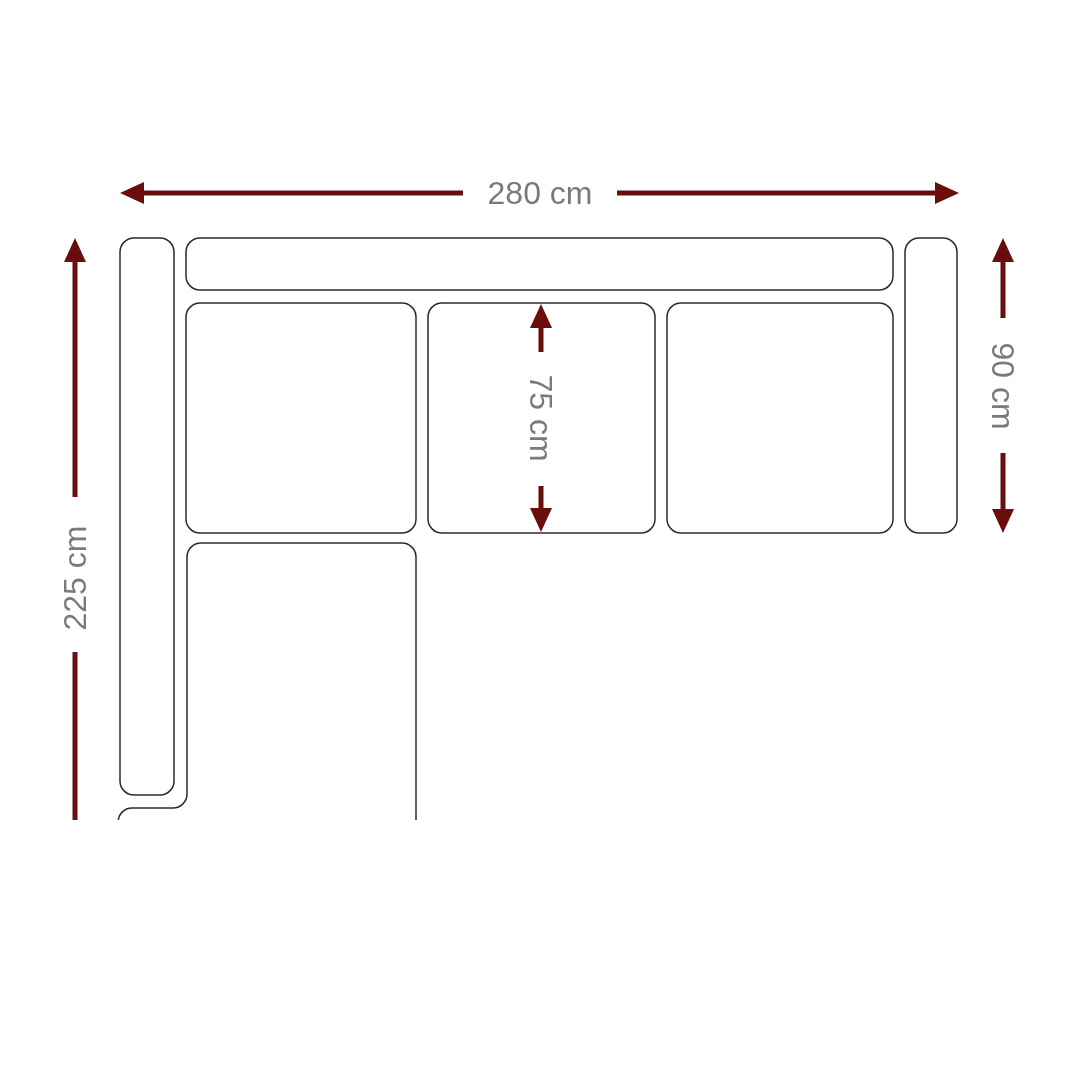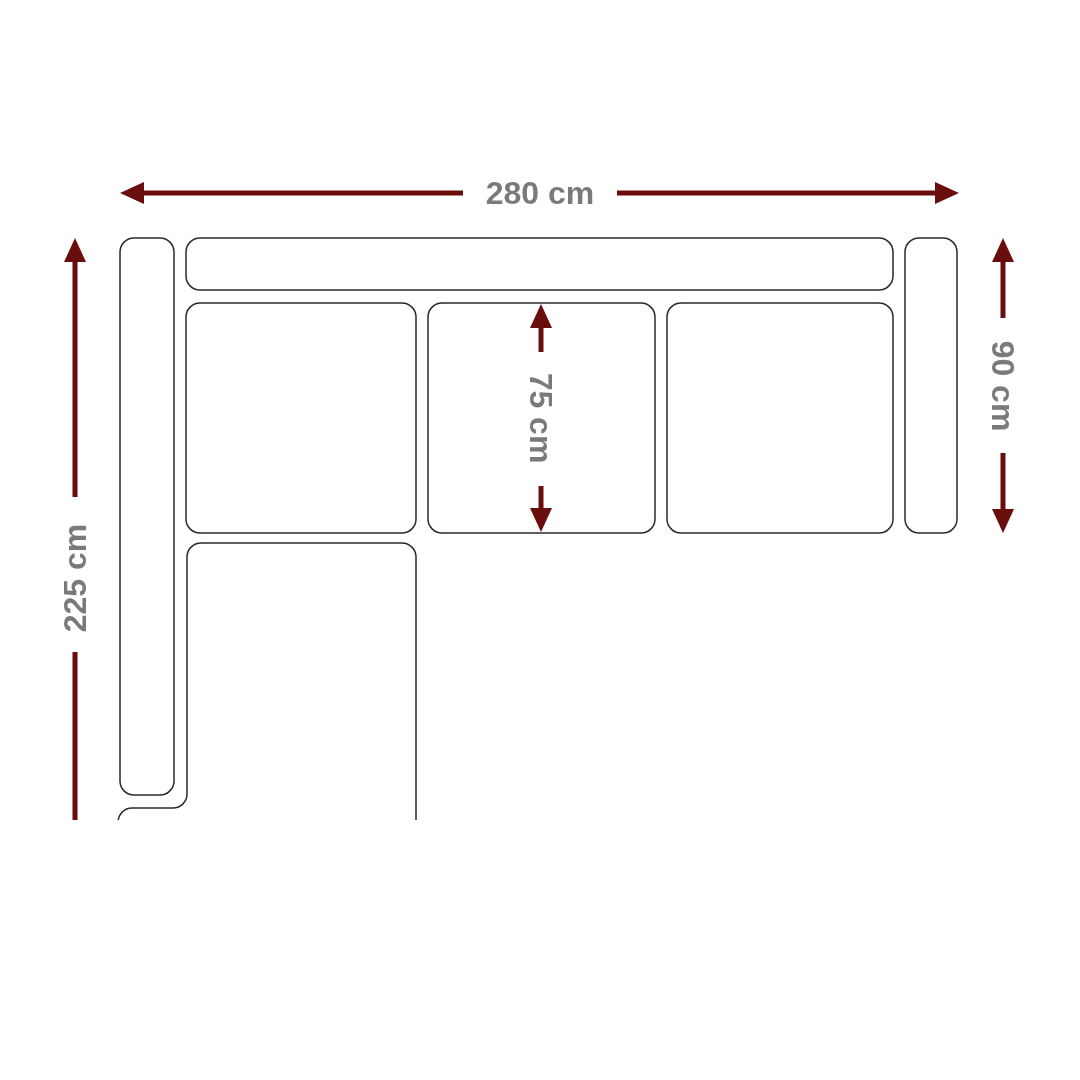--- a/index.html
+++ b/index.html
@@ -7,21 +7,20 @@
     padding: 0;
     background: #ffffff;
   }
   .canvas {
     position: relative;
     width: 1080px;
     height: 820px;
     background: var(--background, #ffffff);
     font-family: "Liberation Sans", sans-serif;
     overflow: hidden;
-    font-weight: bold;
   }
   svg {
     display: block;
   }
   .outline {
     fill: #ffffff;
     stroke: var(--outline, #2b2b2b);
     stroke-width: 1.5;
   }
   .arrow-line {

